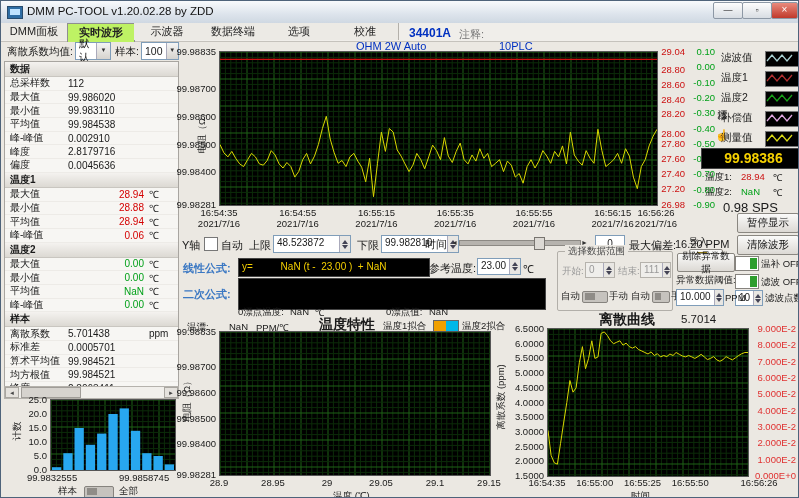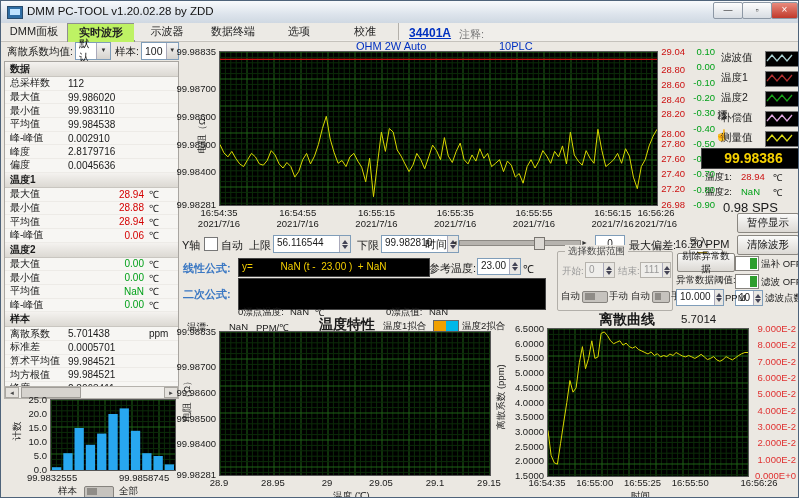--- a/index.html
+++ b/index.html
@@ -13,21 +13,21 @@
   #titletext{position:absolute;left:26px;top:4px;font-size:11.5px;color:#111;}
   .winbtn{position:absolute;top:1px;height:15px;border:1px solid #8d98a5;border-radius:2px;
     background:linear-gradient(#fdfdfd,#d8dde3);text-align:center;line-height:14px;font-size:9px;color:#333;}
   #btnmin{left:712px;width:28px;} #btnmax{left:741px;width:28px;}
   #btnclose{left:770px;width:25px;background:linear-gradient(#e98b7d,#c0392b);color:#fff;font-size:10px;}
   
   #tabbar{position:absolute;left:0;top:22px;width:100%;height:18px;background:#f0eeea;border-bottom:1px solid #c5c2bc;}
   .tab{position:absolute;top:0;height:17px;width:66px;text-align:center;line-height:17px;font-size:11px;
        border-right:1px solid #b3b0aa;color:#222;background:#eceae5;}
   .tab.active{background:#bef264;border:1px solid #8f8f8f;border-bottom:none;font-weight:bold;height:18px;}
-  #model{position:absolute;left:408px;top:25px;color:#0030c0;font-weight:bold;font-size:12px;text-decoration:underline;}
+  #model{position:absolute;left:408px;top:25px;color:#0030c0;font-weight:bold;font-size:12px;}
   #notelabel{position:absolute;left:458px;top:26px;color:#777;font-size:11px;}
   
   .lbl{position:absolute;white-space:nowrap;}
   .dd{position:absolute;display:flex;background:#fff;border:1px solid #7f9db9;height:16px;align-items:center;font-size:10.5px;}
   .ddval{flex:1;padding:0 3px;}
   .ddbtn{width:13px;height:100%;background:linear-gradient(#f4f4f4,#d6d3ce);border-left:1px solid #aab;
          font-size:6px;text-align:center;line-height:15px;color:#333;}
   
   #stats{position:absolute;left:3px;top:60px;width:173px;height:324px;background:#f7f6f3;
          border:1px solid #a8a5a0;overflow:hidden;}
@@ -555,21 +555,21 @@
         <i class="sd2"></i>
       </span>
   </div>
   <span class="lbl sm" style="left:764px;top:291px">滤波点数</span>
 
   <span class="lbl" style="left:181px;top:237px">Y轴</span>
   <span class="cb" style="left:203px;top:236px"></span>
   <span class="lbl" style="left:220px;top:237px">自动</span>
   <span class="lbl" style="left:248px;top:237px">上限</span>
   <div class="spin" style="left:272px;top:234px;width:76px;height:16px">
-    <span class="spinval">56.116544</span>
+    <span class="spinval">48.523872</span>
     <span class="arrows">
         <i class="su2"></i>
         <i class="sd2"></i>
       </span>
   </div>
   <span class="lbl" style="left:356px;top:237px">下限</span>
   <div class="spin" style="left:380px;top:234px;width:76px;height:16px">
     <span class="spinval">99.982810</span>
     <span class="arrows">
         <i class="su2"></i>

